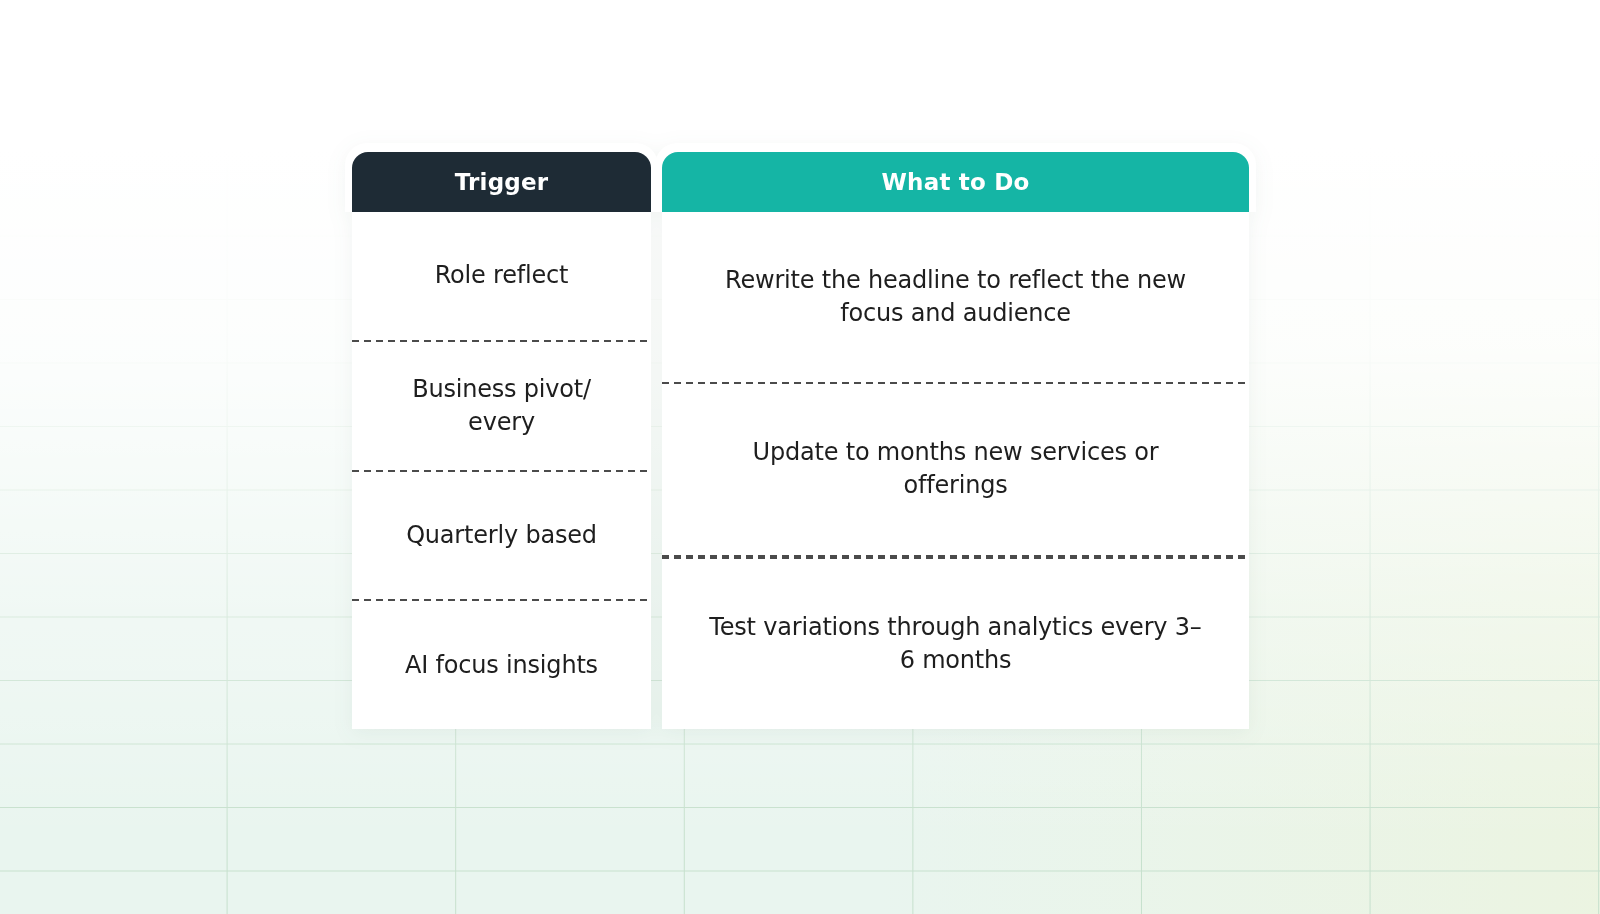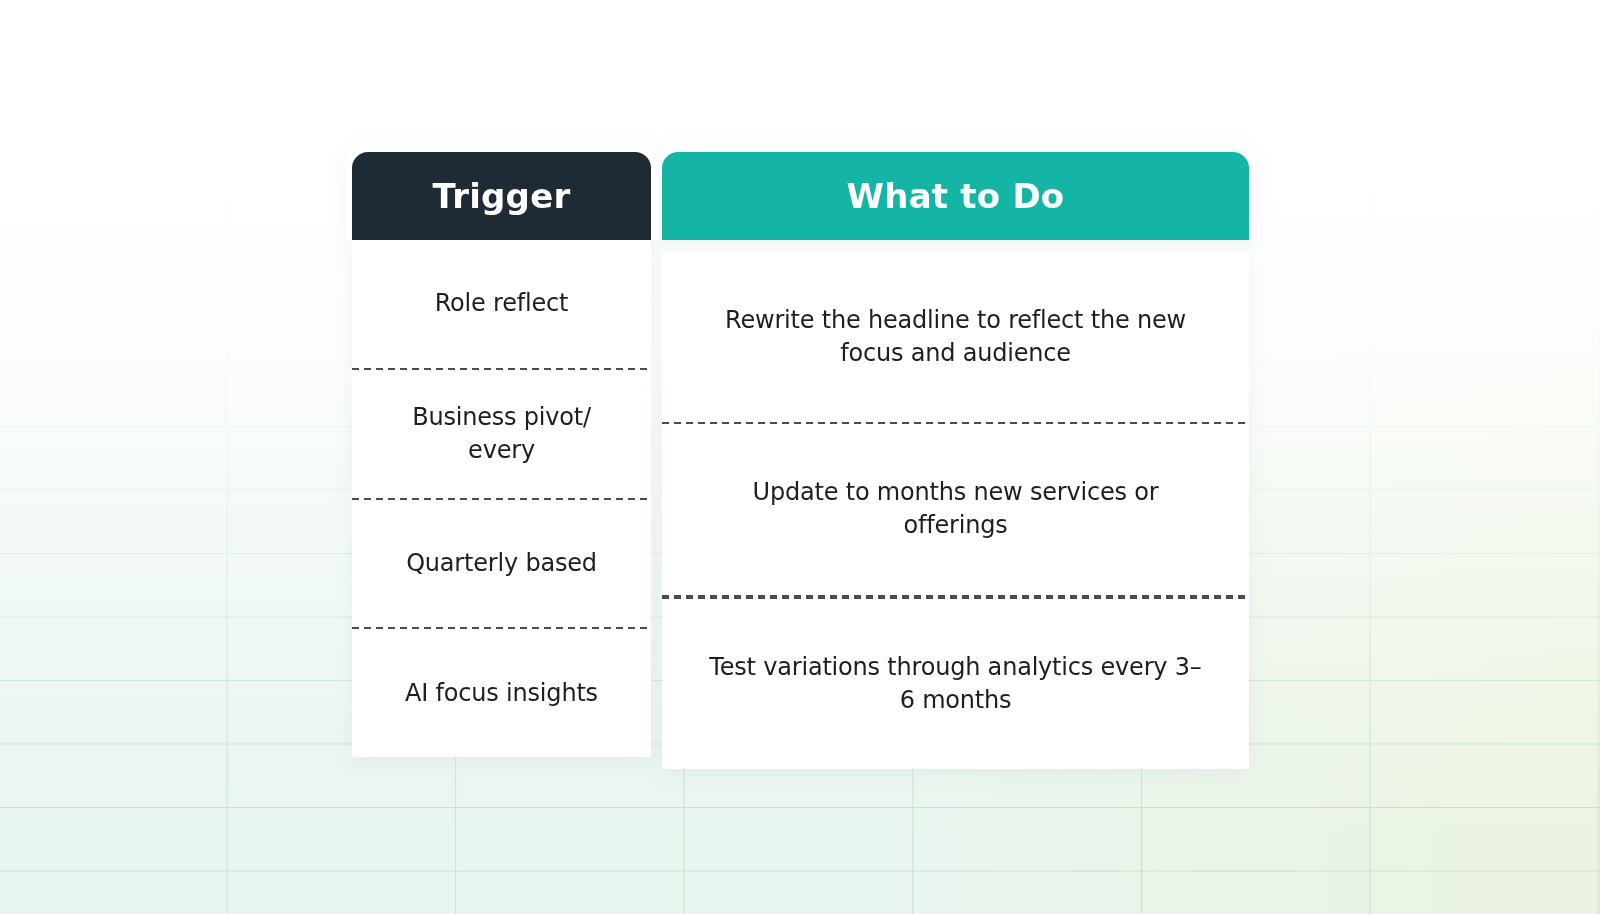--- a/index.html
+++ b/index.html
@@ -42,36 +42,36 @@
     position: absolute;
     left: 352px;
     top: 143px;
     width: 897px;
     display: flex;
     gap: 11px;
     filter: drop-shadow(0 4px 10px rgba(50, 90, 75, 0.06));
   }
   .col { display: flex; flex-direction: column; }
   .col-left  { width: 299px; }
-  .col-right { width: 587px; gap: 12px; }
+  .col-right { width: 587px; }
   .cap {
     background: #ffffff;
     border-radius: 22px 22px 0 0;
     padding: 9px 7px 0 7px;
     margin: 0 -7px;
   }
   .pill {
-    height: 88px;
+    height: 60px;
     display: flex;
     align-items: center;
     justify-content: center;
     border-radius: 16px 16px 0 0;
     color: #ffffff;
     font-weight: bold;
-    font-size: 34px;
+    font-size: 23px;
     letter-spacing: 0.2px;
   }
   .rows {
     background: #ffffff;
     height: 517px;
     display: flex;
     flex-direction: column;
   }
   .cell {
     flex: 1;

